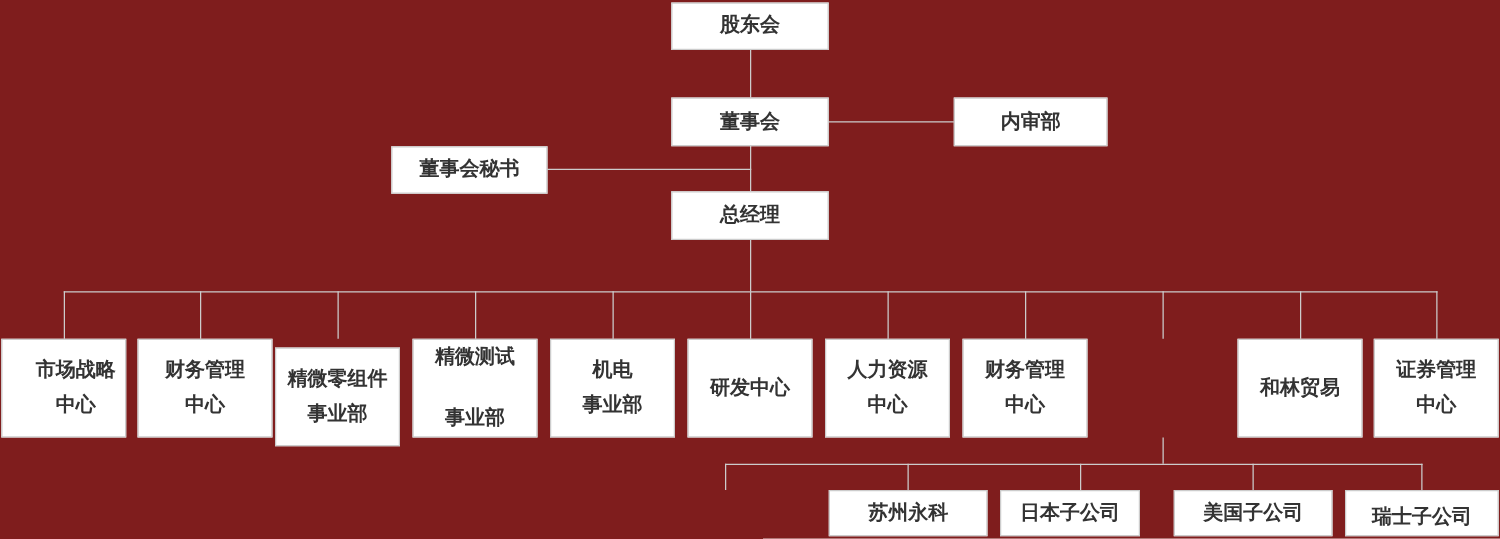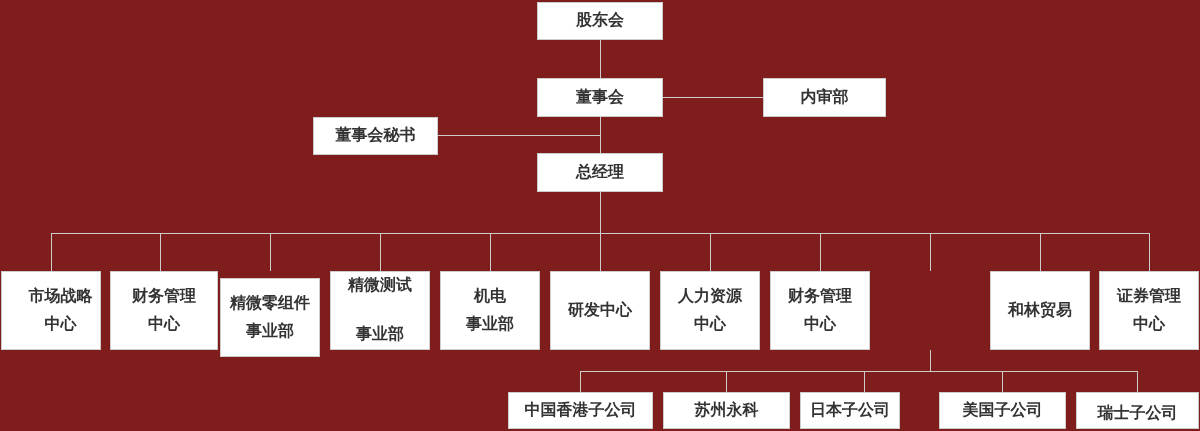--- a/index.html
+++ b/index.html
@@ -132,29 +132,26 @@
 
   <div class="box" style="left:990px; top:271px; width:100px; height:79px;">
     <span class="ln">和林贸易</span>
   </div>
 
   <div class="box" style="left:1099px; top:271px; width:100px; height:79px;">
     <span class="ln">证券管理</span>
     <span class="ln">中心</span>
   </div>
 
-  <div class="box" style="left:508px; top:392px; width:145px; height:37px;">
-    <span class="ln">中国香港子公司</span>
-  </div>
 
   <div class="box" style="left:663px; top:392px; width:127px; height:37px;">
     <span class="ln">苏州永科</span>
   </div>
 
-  <div class="box" style="left:800px; top:392px; width:100px; height:37px;">
+  <div class="box" style="left:800px; top:392px; width:112px; height:37px;">
     <span class="ln">日本子公司</span>
   </div>
 
   <div class="box" style="left:939px; top:392px; width:127px; height:37px;">
     <span class="ln">美国子公司</span>
   </div>
 
   <div class="box" style="left:1076px; top:392px; width:123px; height:37px;justify-content:flex-end;">
     <span class="ln">瑞士子公司</span>
   </div>

